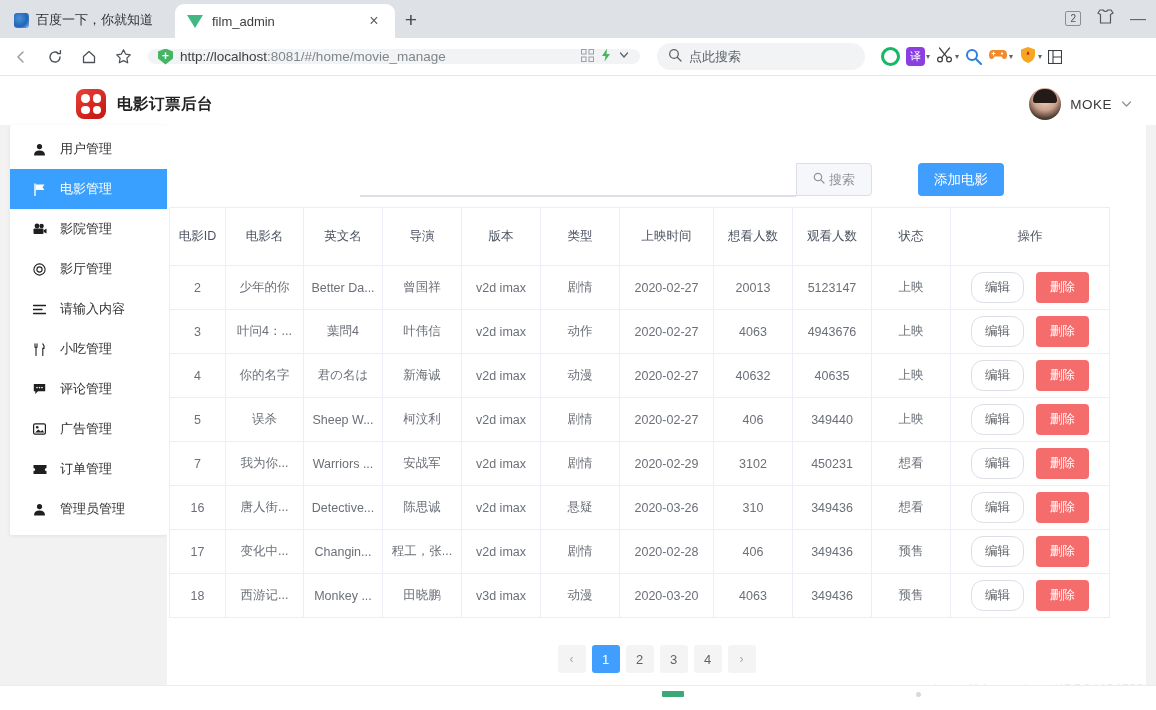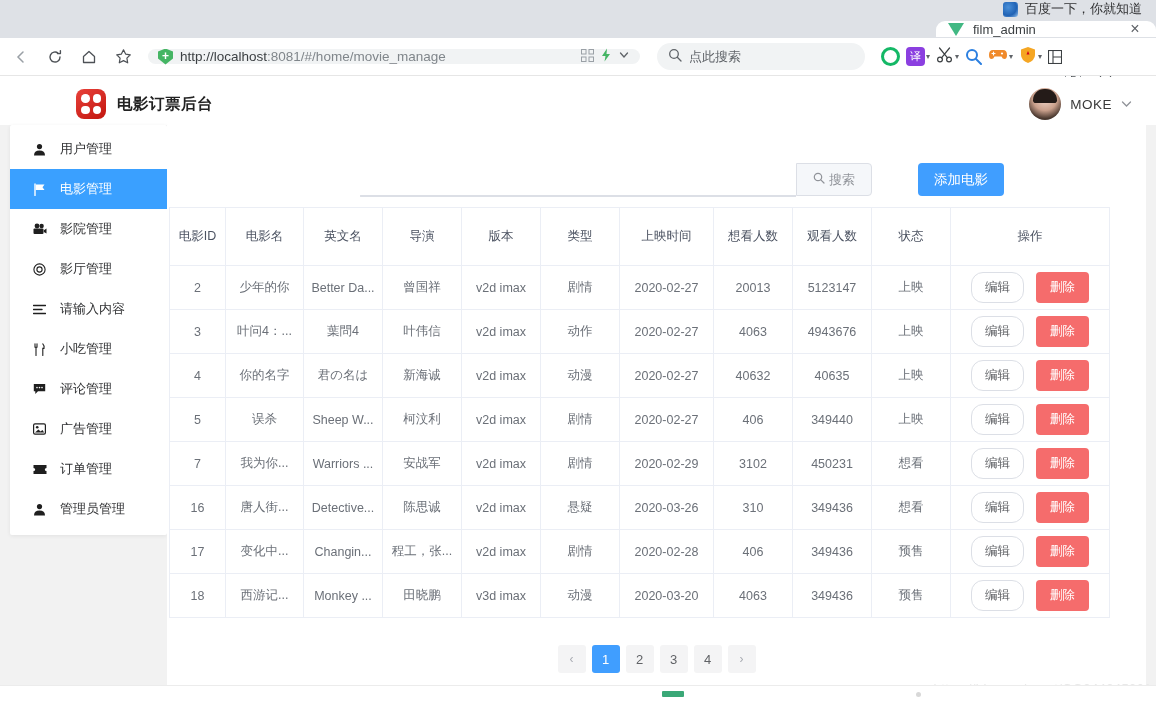--- a/index.html
+++ b/index.html
@@ -7,21 +7,21 @@
     width: 1156px; height: 710px;
     font-family: "Liberation Sans", "DejaVu Sans", sans-serif;
     background: #ffffff;
     overflow: hidden;
   }
 
   
   .browser-tabstrip {
     position: absolute; top: 0; left: 0; width: 1156px; height: 38px;
     background: #dee1e6;
-    display: flex; align-items: flex-end; flex-direction: column;
+    display: flex; align-items: flex-end;
   }
   .tab-bookmark {
     display: flex; align-items: center; gap: 7px;
     padding: 0 14px; height: 30px; margin-bottom: 3px;
     font-size: 13px; color: #303133;
   }
   .tab-bookmark .favicon {
     width: 15px; height: 15px; border-radius: 3px;
     background: radial-gradient(circle at 35% 35%, #4a90d9 0%, #2163b5 60%, #9ec8f0 100%);
     flex: none;

